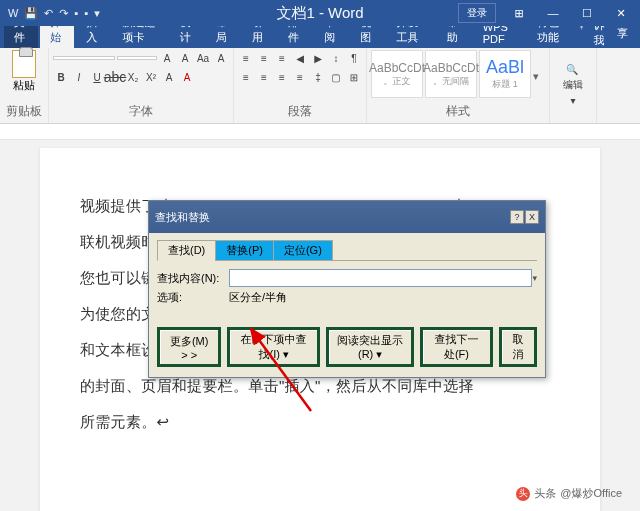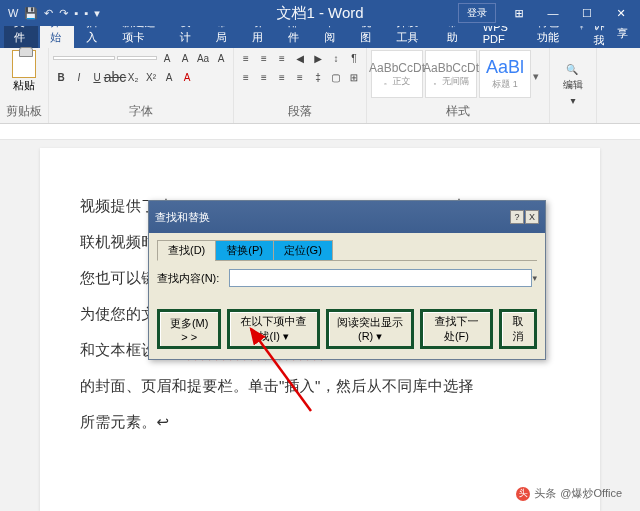--- a/index.html
+++ b/index.html
@@ -209,20 +209,24 @@
       <div class="dlg-tabs">
         <div class="dlg-tab active">查找(D)</div>
         <div class="dlg-tab">替换(P)</div>
         <div class="dlg-tab">定位(G)</div>
       </div>
       <div class="dlg-row">
         <span class="dlg-label">查找内容(N):</span>
         <input class="dlg-input" value="" style="">
         <span style="font-size:9px;color:#555">▾</span>
       </div>
+      <div class="dlg-row">
+        <span class="dlg-label">选项:</span>
+        <span>区分全/半角</span>
+      </div>
       <div class="dlg-btns">
         <button class="dlg-btn">更多(M) &gt; &gt;</button>
         <button class="dlg-btn">在以下项中查找(I) ▾</button>
         <button class="dlg-btn">阅读突出显示(R) ▾</button>
         <button class="dlg-btn">查找下一处(F)</button>
         <button class="dlg-btn">取消</button>
       </div>
     </div>
   </div>
 

